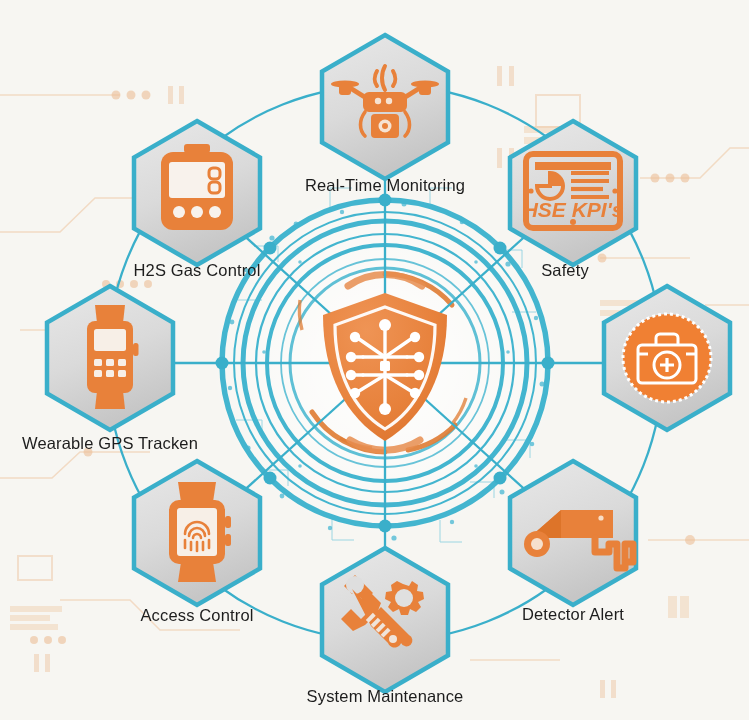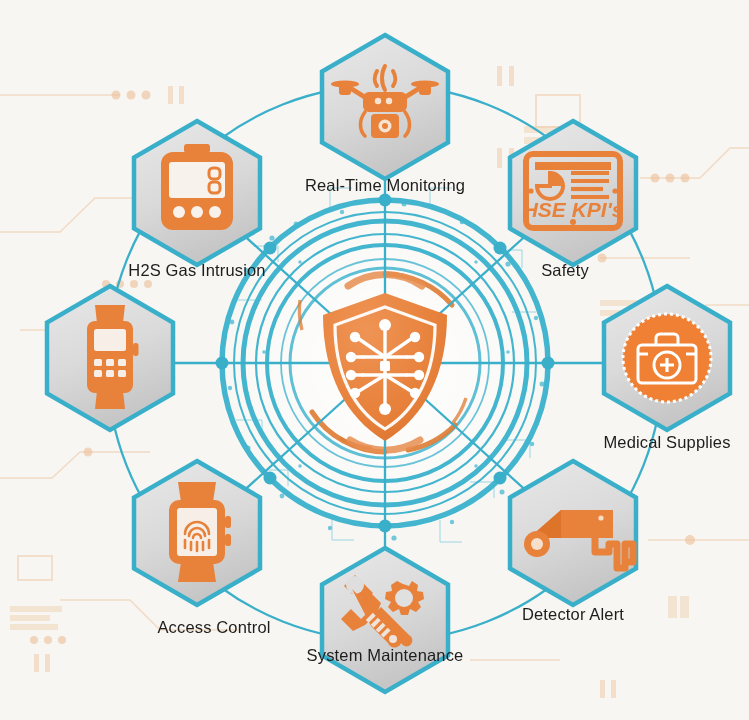--- a/index.html
+++ b/index.html
@@ -303,21 +303,20 @@
       <g transform="translate(67,76)" fill="none" stroke="#ffffff" stroke-width="3" stroke-linejoin="round">
         <rect x="-29" y="-14" width="58" height="38" rx="4"></rect>
         <path d="M-11 -14 L-11 -21 A4 4 0 0 1 -7 -25 L7 -25 A4 4 0 0 1 11 -21 L11 -14"></path>
         <line x1="-29" y1="-5" x2="-19" y2="-5"></line>
         <line x1="19" y1="-5" x2="29" y2="-5"></line>
         <circle cx="0" cy="6" r="13"></circle>
         <path d="M0 -1 L0 13 M-7 6 L7 6" stroke-width="3.2"></path>
       </g>
     </svg>
   </div>
-  <div class="label" style="left:667px;top:433px;">Medical Supplies</div>
 
   <div class="hexwrap" style="left:573px;top:533px;">
     <svg width="134" height="150" viewBox="0 0 134 150">
       <polygon points="67,3 130,39.5 130,110.5 67,147 4,110.5 4,39.5" fill="url(#hexgrad)" stroke="#3aafca" stroke-width="4.5"></polygon>
       <g transform="translate(67,74)" fill="#e8813a">
         <path d="M-44 6 L-12 -22 L40 -22 L40 6 Z"></path>
         <path d="M-44 6 L-12 -22 L-12 6 Z" fill="#dd7429"></path>
         <rect x="-12" y="-22" width="52" height="28" rx="3"></rect>
         <circle cx="28" cy="-14" r="2.6" fill="#f8ddc6"></circle>
         <circle cx="-36" cy="12" r="13"></circle>
@@ -346,21 +345,21 @@
         <g transform="rotate(45 -10 3)" fill="#f0e4da">
           <rect x="-18" y="-2" width="4" height="10"></rect>
             <rect x="-11" y="-2" width="4" height="10"></rect>
           <rect x="-4" y="-2" width="4" height="10"></rect>
             <rect x="3" y="-2" width="4" height="10"></rect>
         </g>
         <circle cx="8" cy="20" r="4" fill="#f0e4da"></circle>
       </g>
     </svg>
   </div>
-  <div class="label" style="left:385px;top:646px;">System Maintenance</div>
+  <div class="label" style="left:385px;top:687px;">System Maintenance</div>
 
   <div class="hexwrap" style="left:197px;top:533px;">
     <svg width="134" height="150" viewBox="0 0 134 150">
       <polygon points="67,3 130,39.5 130,110.5 67,147 4,110.5 4,39.5" fill="url(#hexgrad)" stroke="#3aafca" stroke-width="4.5"></polygon>
       <g transform="translate(67,74)" fill="#e8813a">
         <path d="M-19 -50 L19 -50 L16 -30 L-16 -30 Z"></path>
         <path d="M-16 30 L16 30 L19 50 L-19 50 Z"></path>
         <rect x="-28" y="-32" width="56" height="64" rx="10"></rect>
         <rect x="-20" y="-24" width="40" height="48" rx="3" fill="#f7efe7"></rect>
         <rect x="28" y="-16" width="6" height="12" rx="2.5"></rect>
@@ -371,21 +370,21 @@
           <path d="M-4 6 A 4 4 0 0 1 4 6"></path>
           <line x1="-12" y1="8" x2="-12" y2="16"></line>
           <line x1="-6" y1="10" x2="-6" y2="18"></line>
           <line x1="0" y1="10" x2="0" y2="19"></line>
           <line x1="6" y1="10" x2="6" y2="18"></line>
           <line x1="12" y1="8" x2="12" y2="16"></line>
         </g>
       </g>
     </svg>
   </div>
-  <div class="label" style="left:214px;top:606px;margin-top:12px;">Access Control</div>
+  <div class="label" style="left:197px;top:606px;">Access Control</div>
 
   <div class="hexwrap" style="left:110px;top:358px;">
     <svg width="134" height="150" viewBox="0 0 134 150">
       <polygon points="67,3 130,39.5 130,110.5 67,147 4,110.5 4,39.5" fill="url(#hexgrad)" stroke="#3aafca" stroke-width="4.5"></polygon>
       <g transform="translate(67,74)" fill="#e8813a">
         <path d="M-15 -52 L15 -52 L13 -34 L-13 -34 Z"></path>
         <path d="M-13 34 L13 34 L15 52 L-15 52 Z"></path>
         <rect x="-23" y="-36" width="46" height="72" rx="8"></rect>
         <rect x="-16" y="-28" width="32" height="22" rx="2.5" fill="#f7efe7"></rect>
         <rect x="23" y="-14" width="5.5" height="13" rx="2.5"></rect>
@@ -393,33 +392,34 @@
           <rect x="-16" y="2" width="8" height="7" rx="1.5"></rect>
           <rect x="-4" y="2" width="8" height="7" rx="1.5"></rect>
           <rect x="8" y="2" width="8" height="7" rx="1.5"></rect>
           <rect x="-16" y="13" width="8" height="7" rx="1.5"></rect>
           <rect x="-4" y="13" width="8" height="7" rx="1.5"></rect>
           <rect x="8" y="13" width="8" height="7" rx="1.5"></rect>
         </g>
       </g>
     </svg>
   </div>
+  <div class="label" style="left:110px;top:434px;">Wearable GPS Tracken</div>
 
   <div class="hexwrap" style="left:197px;top:193px;">
     <svg width="134" height="150" viewBox="0 0 134 150">
       <polygon points="67,3 130,39.5 130,110.5 67,147 4,110.5 4,39.5" fill="url(#hexgrad)" stroke="#3aafca" stroke-width="4.5"></polygon>
       <g transform="translate(67,74)" fill="#e8813a">
         <rect x="-13" y="-48" width="26" height="9" rx="3"></rect>
         <rect x="-36" y="-40" width="72" height="78" rx="12"></rect>
         <rect x="-28" y="-30" width="56" height="36" rx="3" fill="#f8f2ec"></rect>
         <g fill="none" stroke="#e8813a" stroke-width="3">
           <rect x="12" y="-24" width="11" height="11" rx="4"></rect>
           <rect x="12" y="-10" width="11" height="11" rx="4"></rect>
         </g>
         <circle cx="-18" cy="20" r="6" fill="#f8f2ec"></circle>
         <circle cx="0" cy="20" r="6" fill="#f8f2ec"></circle>
         <circle cx="18" cy="20" r="6" fill="#f8f2ec"></circle>
       </g>
     </svg>
   </div>
-  <div class="label" style="left:197px;top:261px;">H2S Gas Intrusion</div>
+  <div class="label" style="left:197px;top:261px;">H2S Gas Control</div>
 
 </div>
 
 </body></html>

